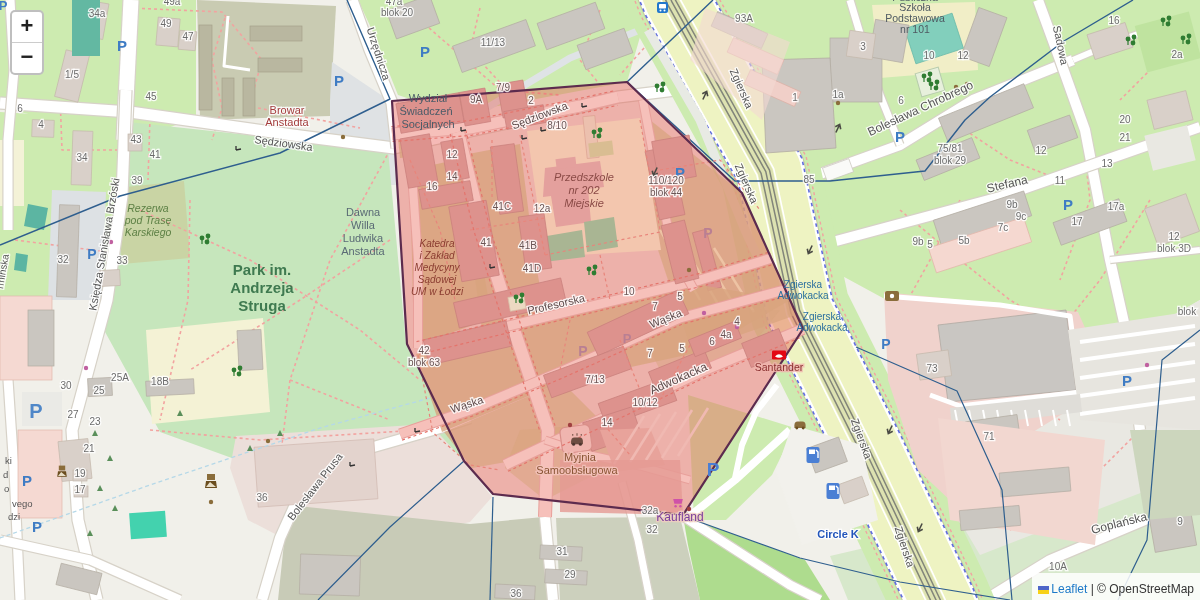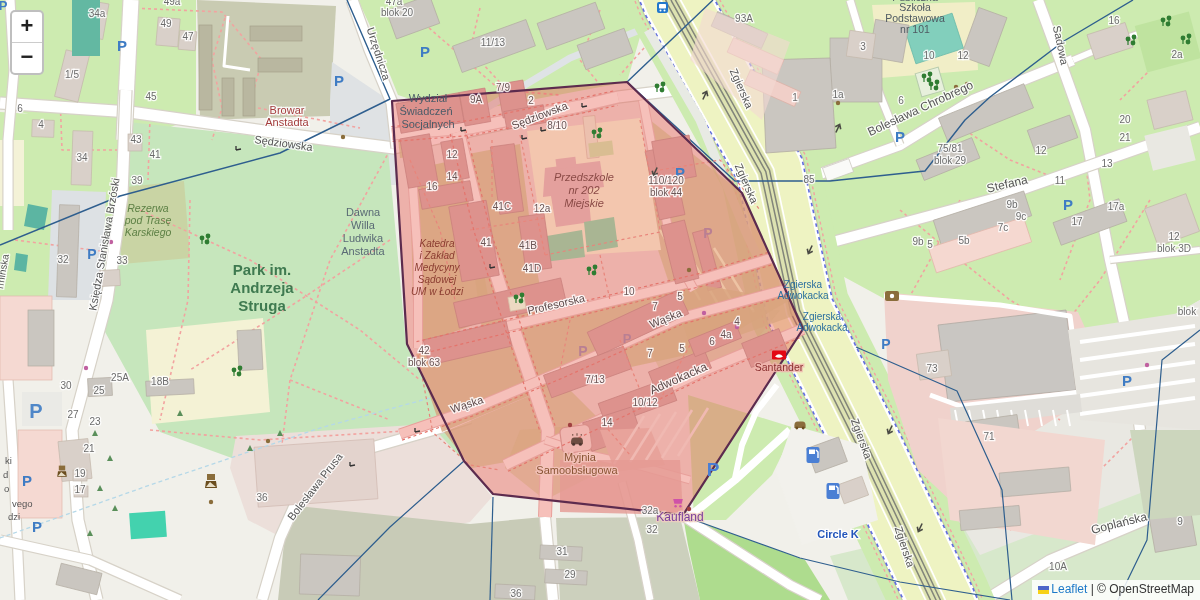--- a/index.html
+++ b/index.html
@@ -1,19 +1,19 @@
 <!DOCTYPE html>
 <html><head><meta charset="utf-8"><style>
 html,body{margin:0;padding:0;width:1200px;height:600px;overflow:hidden}
 *{font-family:"Liberation Sans",sans-serif}
 #map{position:relative;width:1200px;height:600px;background:#f1f0ea}
 .zoomctl{position:absolute;left:10px;top:10px;width:30px;background:#fff;border:2px solid rgba(0,0,0,0.25);border-radius:5px;z-index:10}
 .zbtn{width:30px;height:30px;line-height:28px;text-align:center;font-size:22px;font-weight:bold;color:#222}
 .zbtn.first{border-bottom:1px solid #ccc}
-.attrib{position:absolute;right:0;bottom:0;background:rgba(255,255,255,0.85);font-size:12px;color:#333;padding:2px 6px 3px 6px;z-index:10;line-height:15px}
+.attrib{position:absolute;right:0;bottom:0;background:rgba(255,255,255,0.85);font-size:12px;color:#333;padding:9px 6px 3px 6px;z-index:10;line-height:15px}
 .attrib a{color:#1c79c8;text-decoration:none}
 .flag{display:inline-block;width:11px;height:8px;vertical-align:-1px;margin-right:2px}
 </style></head><body>
 
 <div id="map">
 <svg width="1200" height="600" viewBox="0 0 1200 600" font-family="Liberation Sans,sans-serif">
 
 <rect width="1200" height="600" fill="#f1f0ea"></rect>
 
 <path d="M0.0,0.0 L196.0,0.0 L196.0,118.0 L133.0,140.0 L0.0,107.0 Z" fill="#cdebb0"></path>

